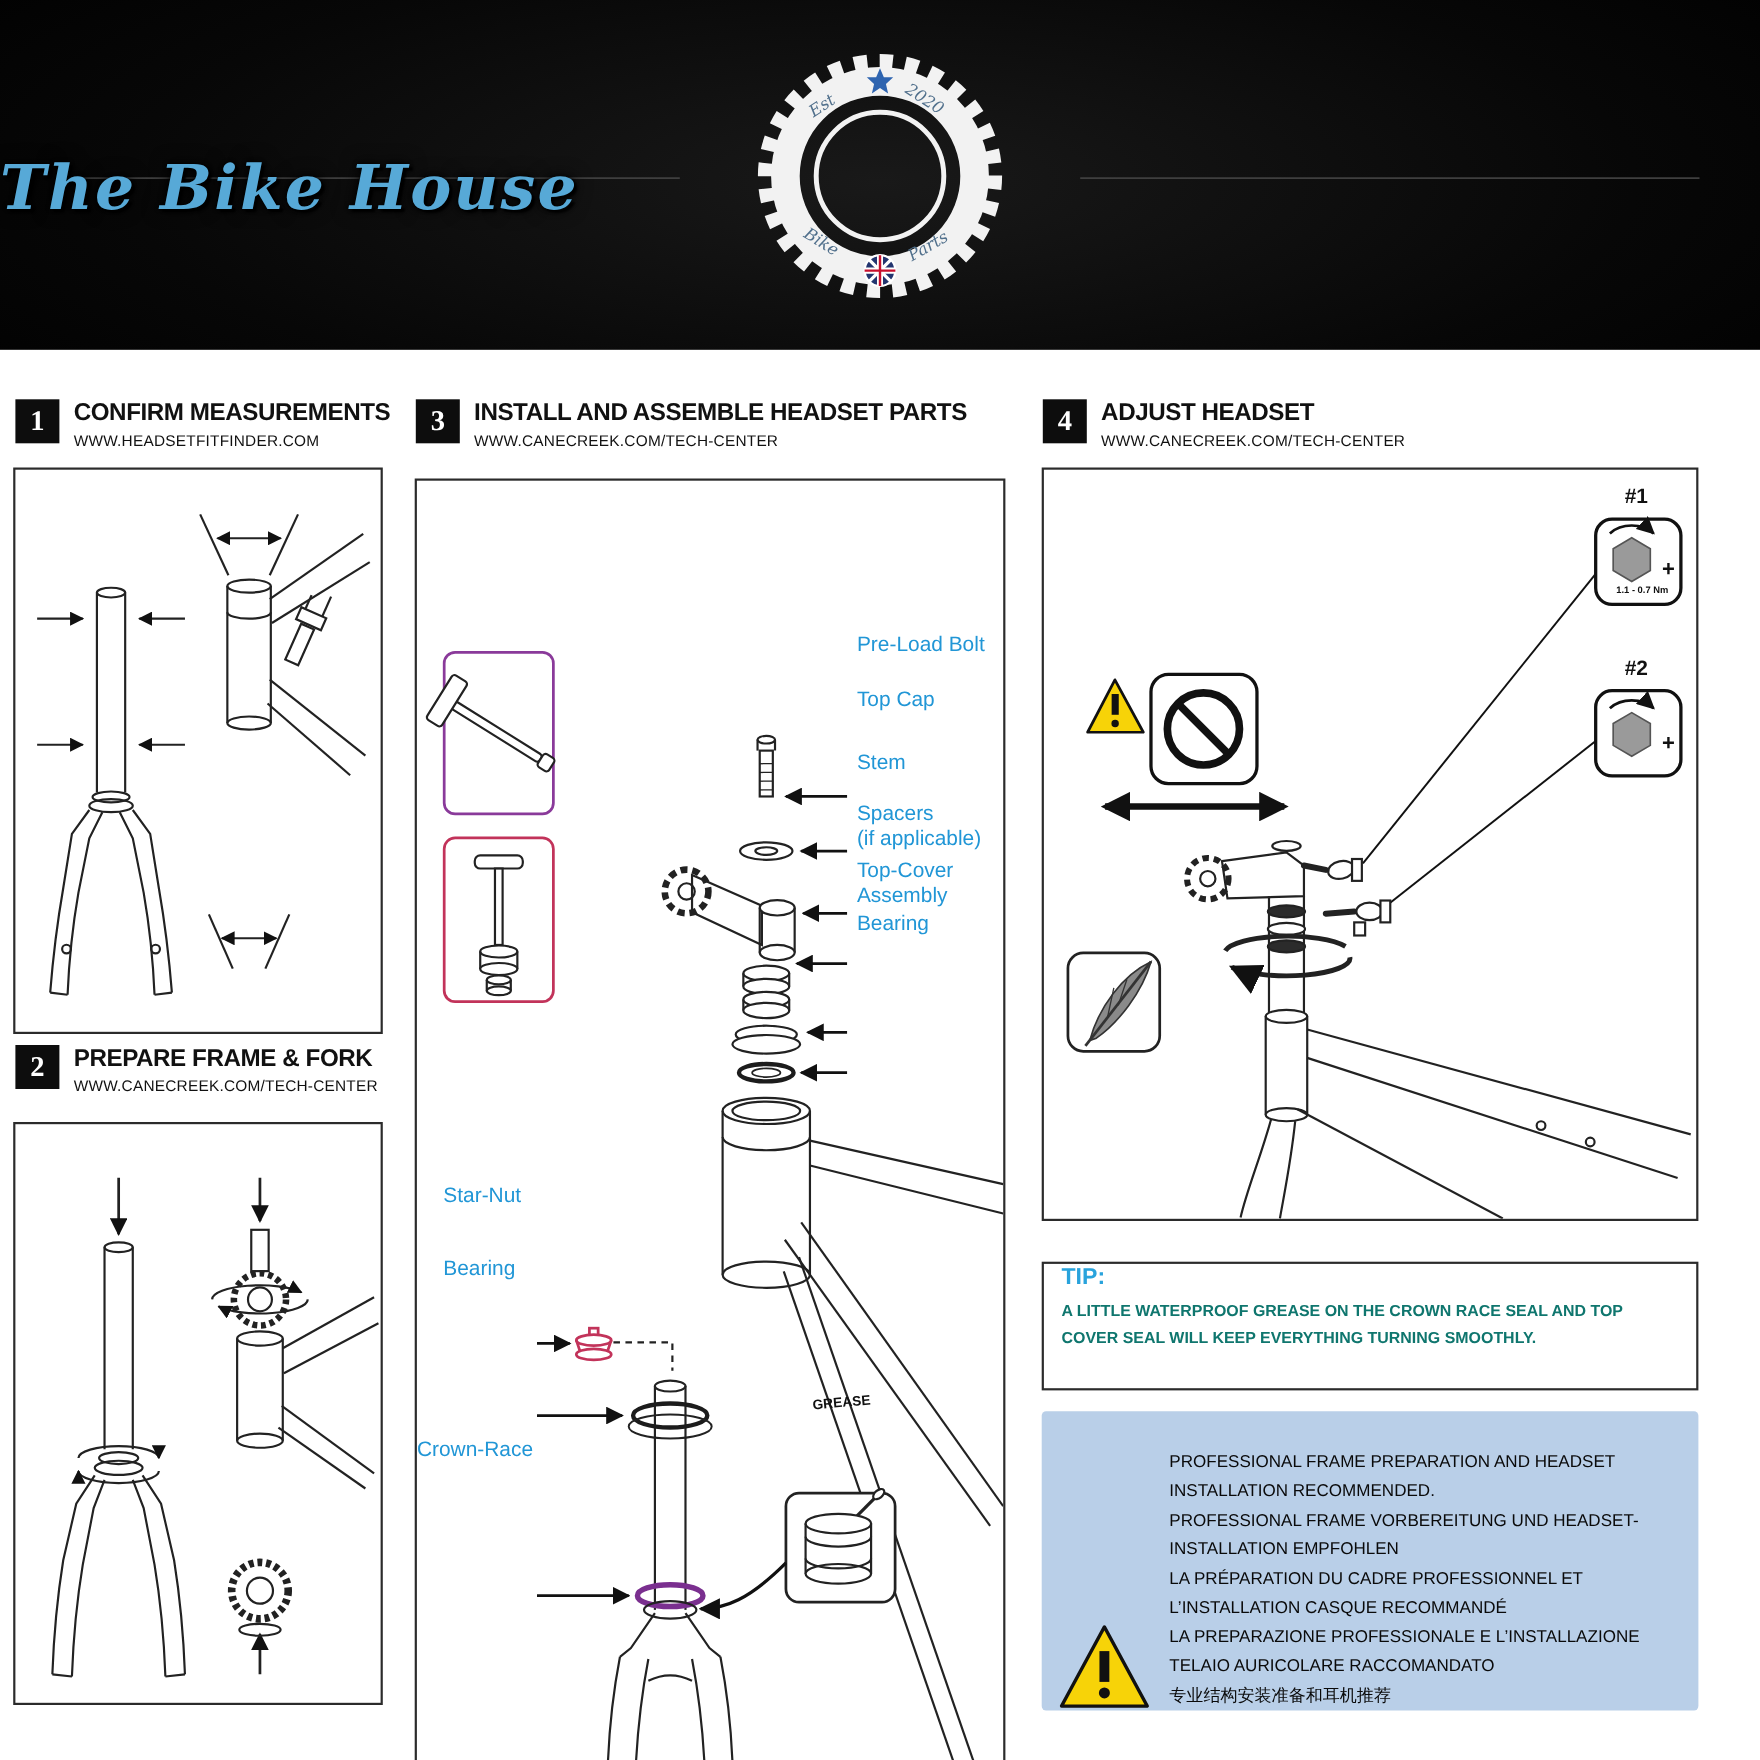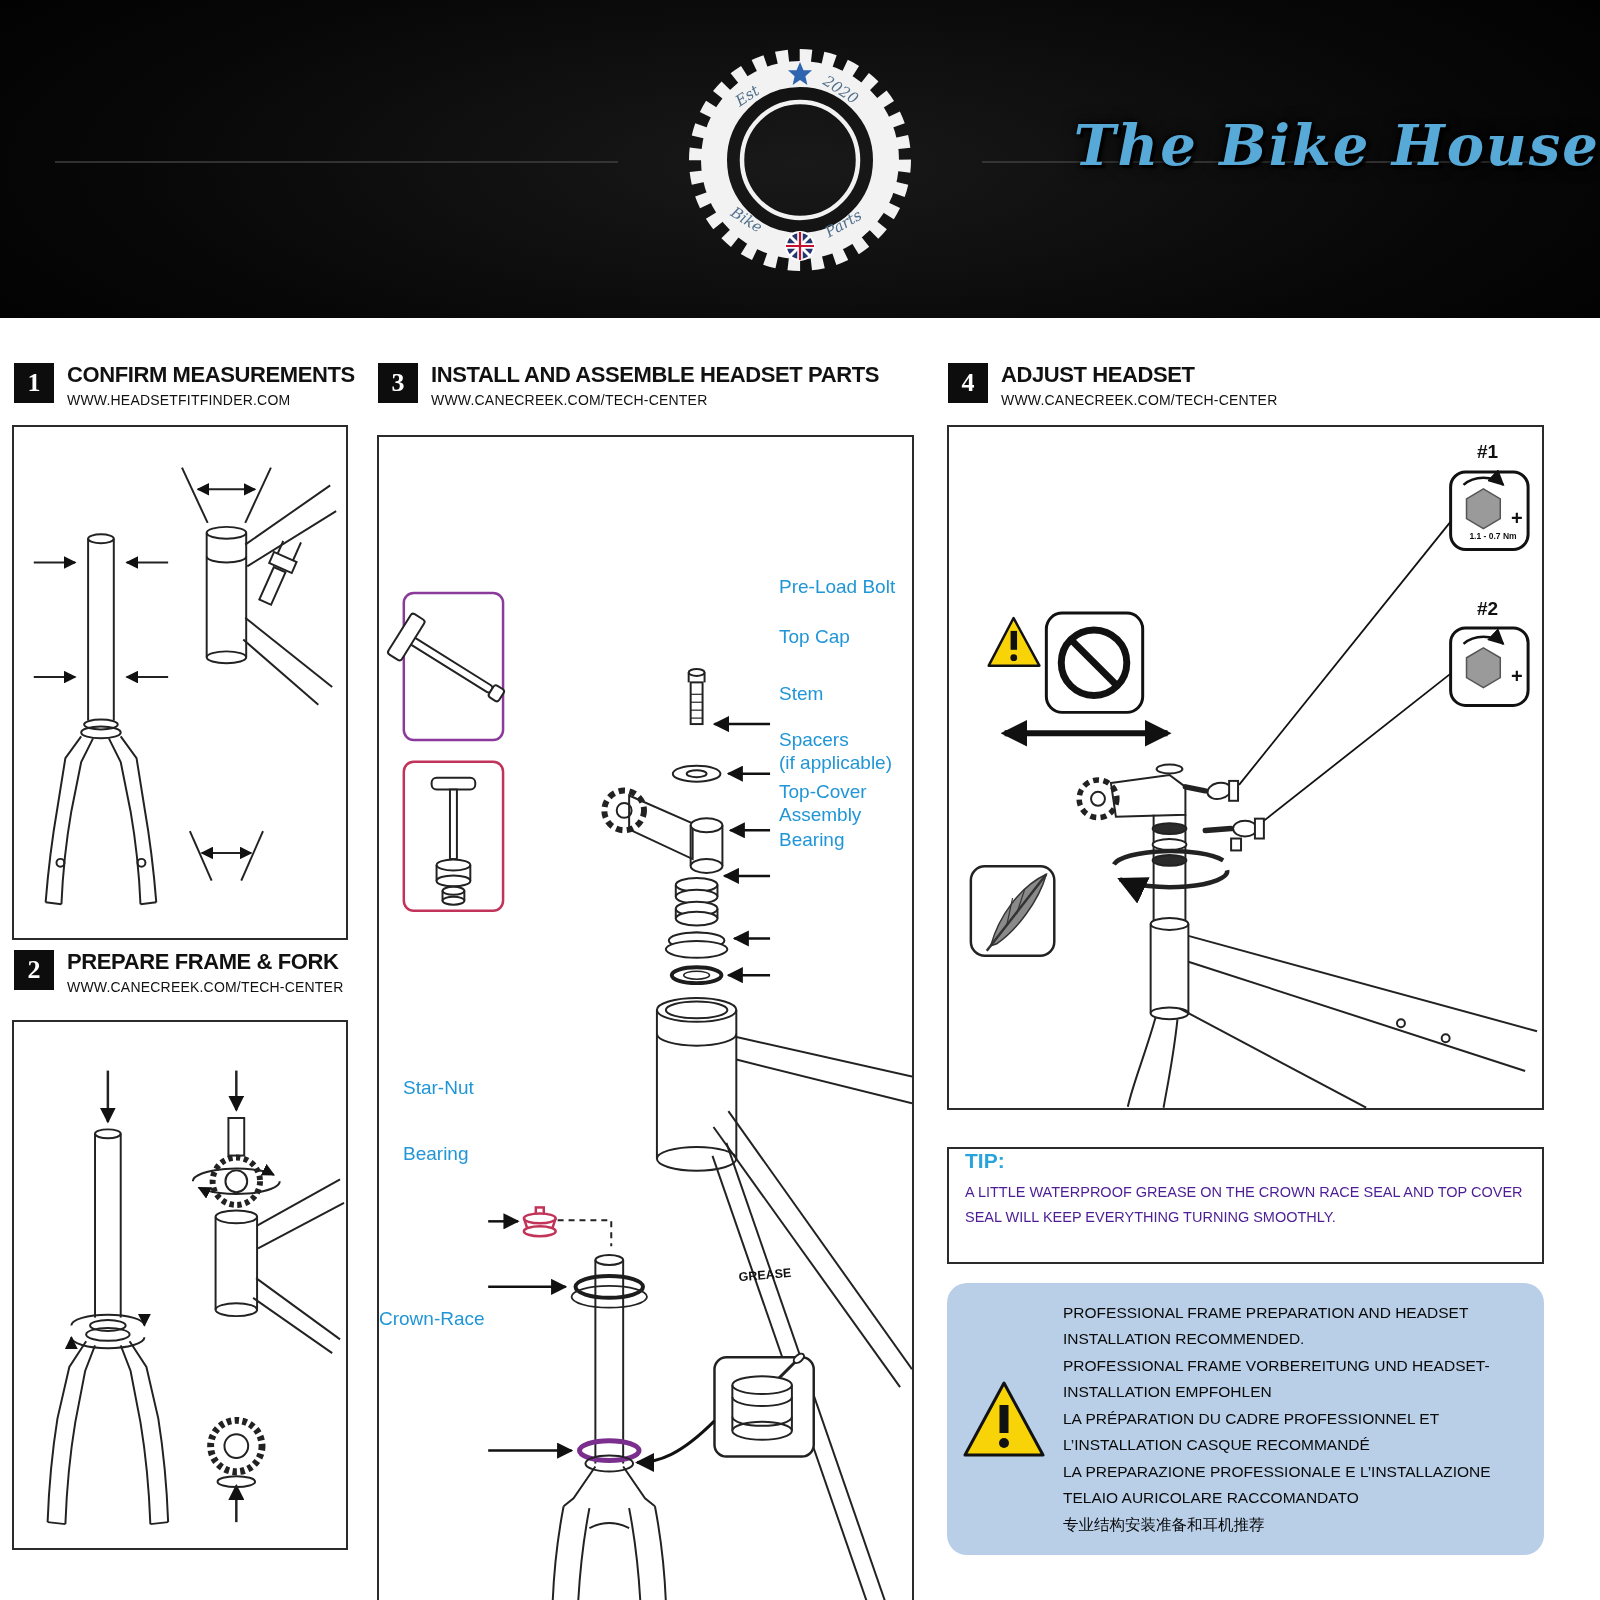--- a/index.html
+++ b/index.html
@@ -4,21 +4,21 @@
 <style>
   *{margin:0;padding:0;box-sizing:border-box}
   html,body{background:#fff}
   body{width:1600px;height:1600px;font-family:"Liberation Sans",sans-serif;color:#111}
   .page{position:relative;width:1600px;height:1600px;overflow:hidden;background:#fff}
 
   
   .banner{position:absolute;left:0;top:0;width:1600px;height:318px;
     background:radial-gradient(ellipse 980px 300px at 50% 52%, #191919 0%, #070707 70%, #020202 100%)}
   .banner svg{position:absolute;left:0;top:0;width:100%;height:100%}
-  .brand{position:absolute;left:0;right:0;top:112px;text-align:right;
+  .brand{position:absolute;left:0;right:0;top:138px;text-align:left;
     font-family:"DejaVu Serif",serif;font-style:italic;font-weight:bold;font-size:56px;
     letter-spacing:2px;color:#57a9d7;
     text-shadow:0 0 16px rgba(0,0,0,.95),0 0 4px #000,3px 3px 2px rgba(0,0,0,.9)}
   .gear-script{font-family:"DejaVu Serif",serif;font-style:italic;font-size:15px;fill:#51708c;text-anchor:middle}
 
   
   .step-head{position:absolute;display:flex;gap:13px;align-items:flex-start}
   .step-num{width:40px;height:40px;background:#0d0d0d;color:#fff;display:flex;align-items:center;justify-content:center;
     font-weight:bold;font-size:26px;font-family:"Liberation Serif",serif;flex:0 0 auto}
   .step-title{font-size:22px;font-weight:700;letter-spacing:-0.4px;line-height:24px;white-space:nowrap}
@@ -30,23 +30,23 @@
 
   .lbl{position:absolute;font-size:19px;color:#2196d6;white-space:nowrap}
   .lbl.small{font-size:19px}
   .lbl.r{text-align:left}
   .grease-lbl{position:absolute;font-size:12.5px;font-weight:700;color:#111;text-align:center;transform:rotate(-5deg)}
   .mini{position:absolute;font-weight:700;color:#111;white-space:nowrap}
 
   
   .tip-box{position:absolute;left:947px;top:1147px;width:597px;height:117px;border:2px solid #2b2b2b;background:#fff;padding:0 16px}
   .tip-title{font-size:21px;font-weight:700;color:#29a3dc;margin-bottom:7px}
-  .tip-body{font-size:14.5px;font-weight:400;color:#4c1d95;line-height:25px;max-width:562px}
-  .notice-box{position:absolute;left:947px;top:1283px;width:597px;height:272px;background:#b9cfe8;border-radius:20px;
-    display:flex;align-items:center;gap:16px;padding:0 18px 0 14px}
+  .tip-body{font-size:14.5px;font-weight:700;color:#0f766e;line-height:25px;max-width:562px}
+  .notice-box{position:absolute;left:947px;top:1283px;width:597px;height:272px;background:#b9cfe8;border-radius:4px;
+    display:flex;align-items:flex-end;gap:16px;padding:0 18px 0 14px}
   .notice-text{font-size:15.5px;line-height:26.5px;color:#0a0a0a}
 </style>
 </head>
 <body>
 
 <div class="page">
 
   <header class="banner">
     <svg viewBox="0 0 1600 318">
       <line x1="55" y1="162" x2="618" y2="162" stroke="#3f3f3f" stroke-width="1.6"></line>

